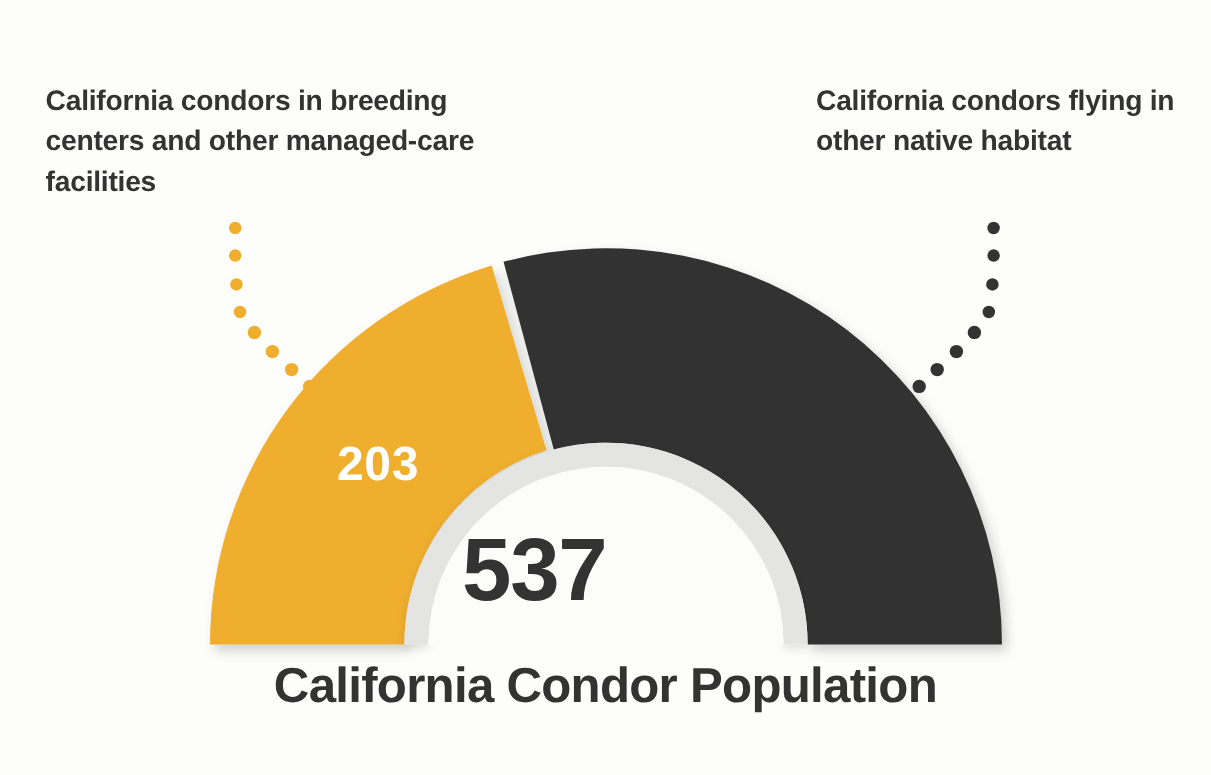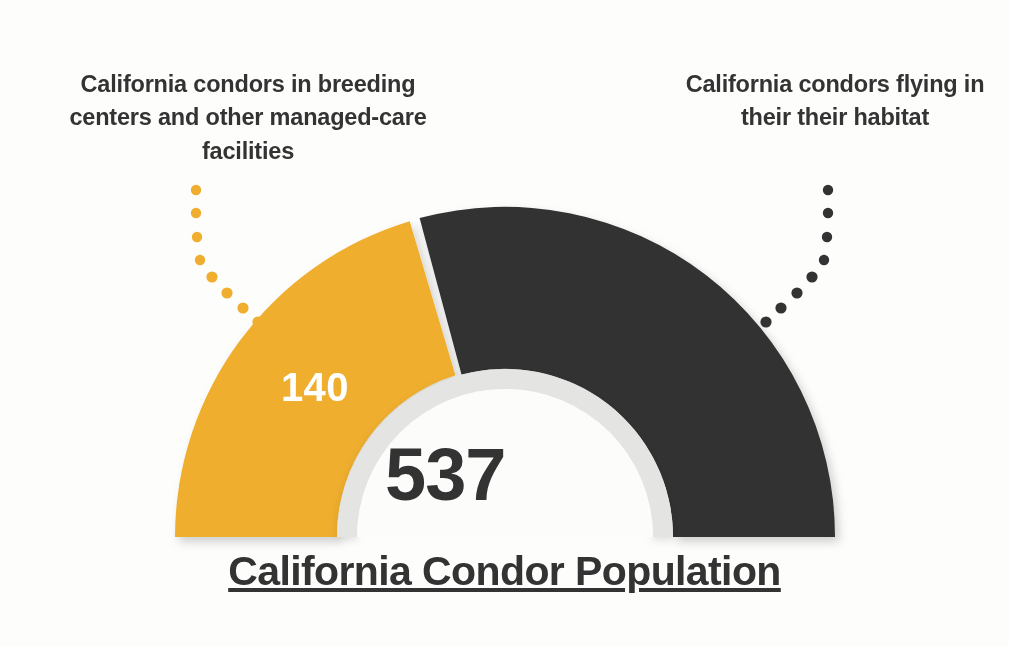--- a/index.html
+++ b/index.html
@@ -23,21 +23,20 @@
   }
 
   
   .callout {
     position: absolute;
     font-weight: bold;
     color: #333333;
     font-size: 23.5px;
     line-height: 1.42;
     letter-spacing: -0.2px;
-    text-align: center;
   }
   #callout-left {
     left: 38px;
     top: 68px;
     width: 420px;
   }
   #callout-right {
     left: 680px;
     top: 68px;
     width: 310px;
@@ -85,31 +84,30 @@
   #chart-title {
     position: absolute;
     left: 0;
     top: 548px;
     width: 1009px;
     text-align: center;
     color: #333333;
     font-weight: bold;
     font-size: 41px;
     letter-spacing: -0.6px;
-    text-decoration: underline;
   }
 </style>
 </head>
 <body style="background: rgb(253, 253, 252);">
 
 <div id="infographic">
 
   <div class="callout" id="callout-left">California condors in breeding centers and other managed-care facilities</div>
 
-  <div class="callout" id="callout-right">California condors flying in their their habitat</div>
+  <div class="callout" id="callout-right">California condors flying in other native habitat</div>
 
   <div id="chart-stage">
     <svg id="donut-svg" width="1009" height="646" viewBox="0 0 1009 646">
       <defs>
         <filter id="sliceShadow" x="-30%" y="-30%" width="160%" height="160%">
           <feDropShadow dx="4" dy="5" stdDeviation="5" flood-color="#000000" flood-opacity="0.18"></feDropShadow>
         </filter>
         <filter id="ringShadow" x="-30%" y="-30%" width="160%" height="160%">
           <feDropShadow dx="0" dy="3" stdDeviation="4" flood-color="#000000" flood-opacity="0.12"></feDropShadow>
         </filter>
@@ -151,21 +149,21 @@
         <circle cx="828" cy="213" r="5.2"></circle>
         <circle cx="827" cy="237" r="5.2"></circle>
         <circle cx="824" cy="260" r="5.2"></circle>
         <circle cx="812" cy="277" r="5.6"></circle>
         <circle cx="797" cy="293" r="5.6"></circle>
         <circle cx="781" cy="308" r="5.6"></circle>
         <circle cx="766" cy="322" r="5.6"></circle>
       </g>
     </svg>
 
-    <div class="slice-value" id="value-left">140</div>
+    <div class="slice-value" id="value-left">203</div>
 
 
     <div id="center-total">537</div>
   </div>
 
   <div id="chart-title">California Condor Population</div>
 
 </div>
 
 </body></html>

